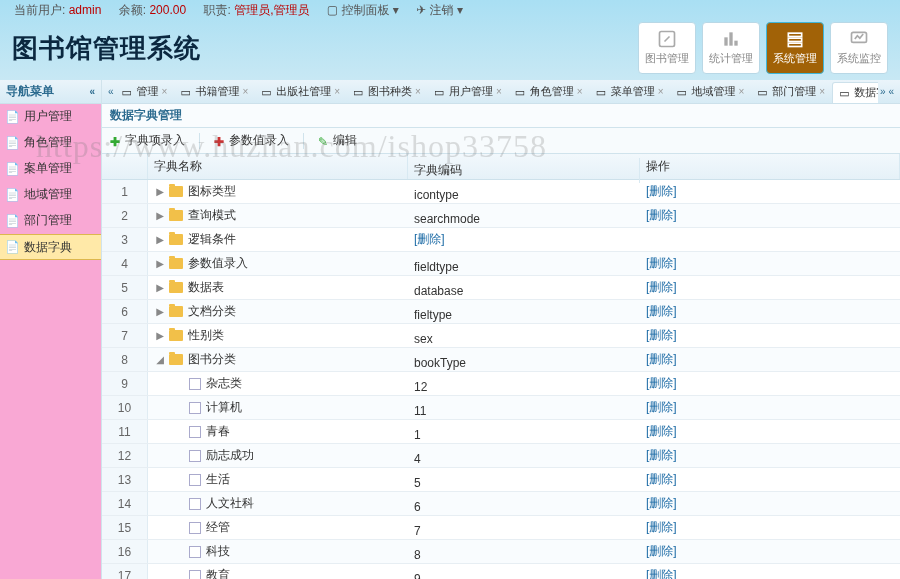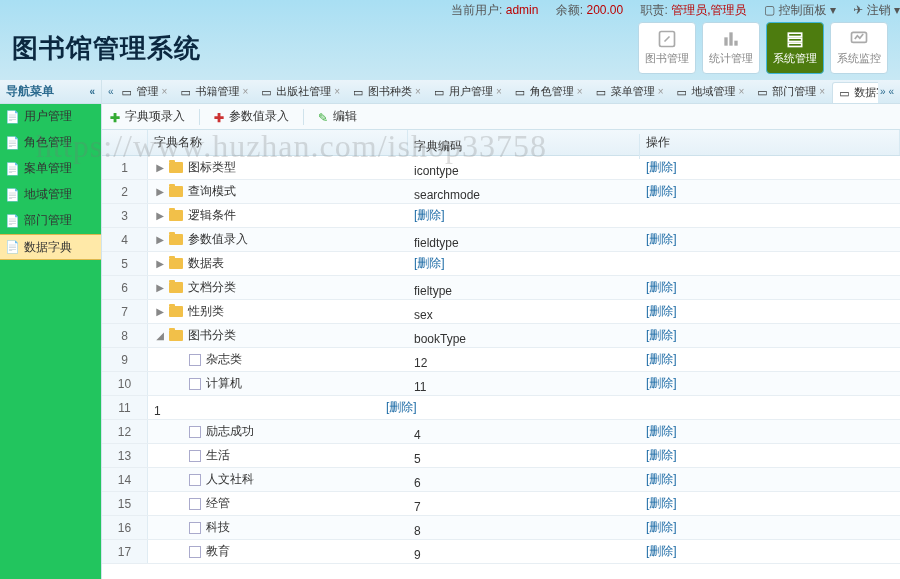--- a/index.html
+++ b/index.html
@@ -1,28 +1,28 @@
 <!DOCTYPE html>
 <html><head>
 <meta charset="utf-8">
 <style>
 * { box-sizing: border-box; margin: 0; padding: 0; }
 body { font-family: "Microsoft YaHei", Arial, sans-serif; font-size: 12px; background: linear-gradient(to bottom, #a9dff3 0%, #c8e8f4 80px, #e6f3f8 120px); height: 579px; width: 900px; overflow: hidden; }
-.topbar { height: 20px; line-height: 20px; text-align: right; padding-right: 0; color: #333; font-size: 12px; }
+.topbar { height: 20px; line-height: 20px; padding-right: 0; color: #333; font-size: 12px; }
 .topbar .lbl { color: #555; margin-left: 14px; }
 .topbar .val { color: #b00; }
 .topbar .btn { color: #555; margin-left: 14px; cursor: pointer; }
 .header { height: 56px; display: flex; align-items: center; padding: 0 12px; }
 .logo { font-size: 26px; font-weight: 900; color: #0b2840; letter-spacing: 1px; font-family: Liberation Serif, serif; }
 .spacer { flex: 1; }
 .hbtn { width: 58px; height: 52px; background: #fff; border: 1px solid #b9d8e6; border-radius: 4px; margin-left: 6px; display: flex; flex-direction: column; align-items: center; justify-content: center; gap: 3px; cursor: pointer; color: #888; font-size: 11px; }
-.hbtn.active { background: #4d7c0f; color: #fff; border-color: #3eb6d8; }
+.hbtn.active { background: #a16207; color: #fff; border-color: #3eb6d8; }
 .hbtn .ico { width: 22px; height: 18px; display: flex; align-items: center; justify-content: center; }
 .main { display: flex; position: absolute; top: 80px; bottom: 0; left: 0; right: 0; background: #fff; }
-.sidebar { width: 102px; background: #22c55e; border-right: 1px solid #d0e3ec; }
+.sidebar { width: 102px; background: #f9a8d4; border-right: 1px solid #d0e3ec; }
 .side-head { height: 24px; background: linear-gradient(to bottom, #eaf4fa, #d7ebf5); border-bottom: 1px solid #cde1eb; display: flex; align-items: center; padding: 0 6px; color: #2c6b8f; font-weight: bold; justify-content: space-between; }
 .side-item { height: 26px; display: flex; align-items: center; padding: 0 6px; gap: 4px; cursor: pointer; color: #333; border-bottom: 1px solid transparent; }
 .side-item.active { background: #ffe9a8; border-top: 1px solid #ddb74d; border-bottom: 1px solid #ddb74d; }
 .side-item .si { width: 14px; height: 14px; display: inline-flex; align-items: center; justify-content: center; }
 .content { flex: 1; display: flex; flex-direction: column; min-width: 0; }
 .tabs { height: 24px; background: linear-gradient(to bottom, #eaf4fa, #d7ebf5); border-bottom: 1px solid #cde1eb; display: flex; align-items: center; padding: 0 4px; overflow: hidden; }
 .tabs .tnav { color: #2c6b8f; cursor: pointer; padding: 0 2px; font-size: 10px; }
 .tab { height: 22px; display: flex; align-items: center; padding: 0 6px; gap: 3px; cursor: pointer; color: #333; border-right: 1px solid transparent; font-size: 11px; white-space: nowrap; }
 .tab.active { background: #fff; border: 1px solid #cde1eb; border-bottom: 1px solid #fff; position: relative; top: 1px; border-radius: 3px 3px 0 0; }
 .tab .tx { color: #999; font-size: 10px; }
@@ -189,20 +189,21 @@
             <span>部门管理</span>
             <span class="tx">×</span>
           </div>
           <div class="tab active">
             <span class="ti">▭</span>
             <span>数据字典</span>
           </div>
         </div>
       <span class="tnav">» «</span>
     </div>
+    <div class="panel-title">数据字典管理</div>
     <div class="toolbar">
       <div class="tbtn">
           <span class="ico" style="color:#3a3;font-weight:bold;">✚</span>
           <span>字典项录入</span>
         </div>
       <div class="sep"></div>
       <div class="tbtn">
           <span class="ico" style="color:#c33;font-weight:bold;">✚</span>
           <span>参数值录入</span>
         </div>
@@ -271,20 +272,21 @@
           </div>
         </div>
         <div class="row">
           <div class="col-n">5</div>
           <div class="col-name">
             <span style="width:0px;display:inline-block"></span>
             <span class="exp">▶</span>
             <span class="folder"></span>
             <span>数据表</span>
           </div>
+          <div class="col-code">database</div>
           <div class="col-op">
             <span class="link">[删除]</span>
           </div>
         </div>
         <div class="row">
           <div class="col-n">6</div>
           <div class="col-name">
             <span style="width:0px;display:inline-block"></span>
             <span class="exp">▶</span>
             <span class="folder"></span>
@@ -342,20 +344,26 @@
             <span class="leaf"></span>
             <span>计算机</span>
           </div>
           <div class="col-code">11</div>
           <div class="col-op">
             <span class="link">[删除]</span>
           </div>
         </div>
         <div class="row">
           <div class="col-n">11</div>
+          <div class="col-name">
+            <span style="width:20px;display:inline-block"></span>
+            <span class="exp"></span>
+            <span class="leaf"></span>
+            <span>青春</span>
+          </div>
           <div class="col-code">1</div>
           <div class="col-op">
             <span class="link">[删除]</span>
           </div>
         </div>
         <div class="row">
           <div class="col-n">12</div>
           <div class="col-name">
             <span style="width:20px;display:inline-block"></span>
             <span class="exp"></span>

